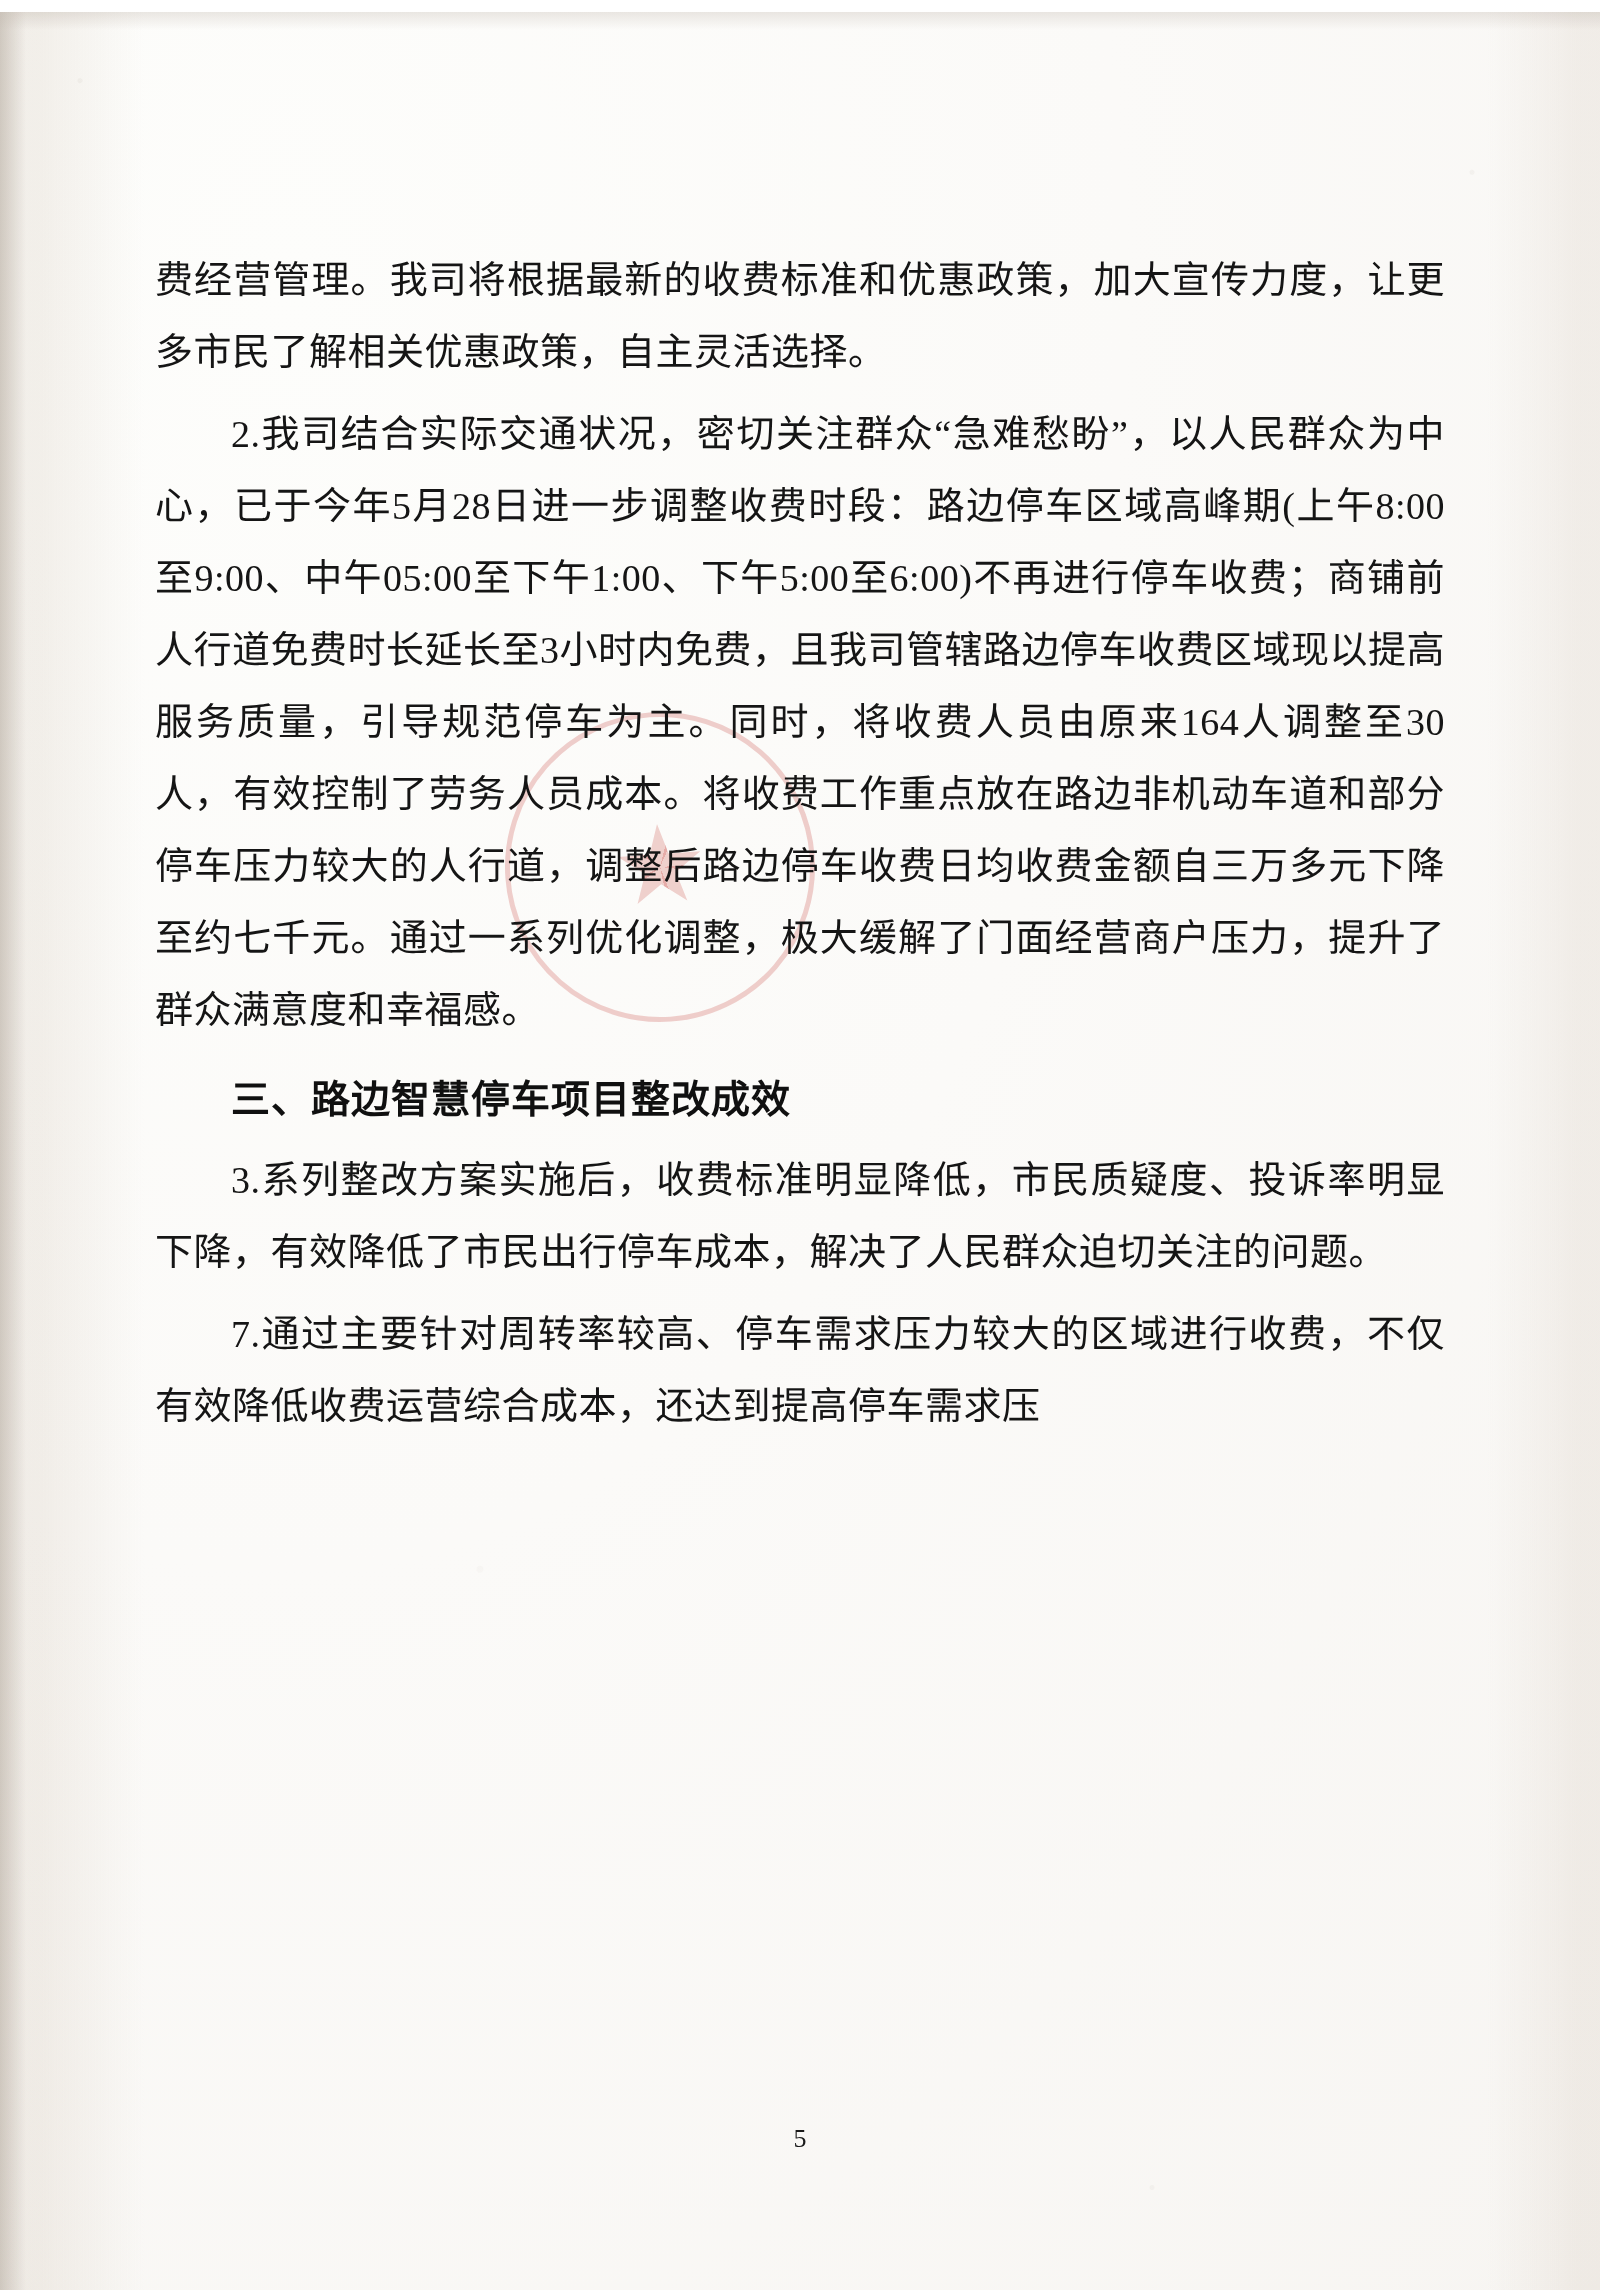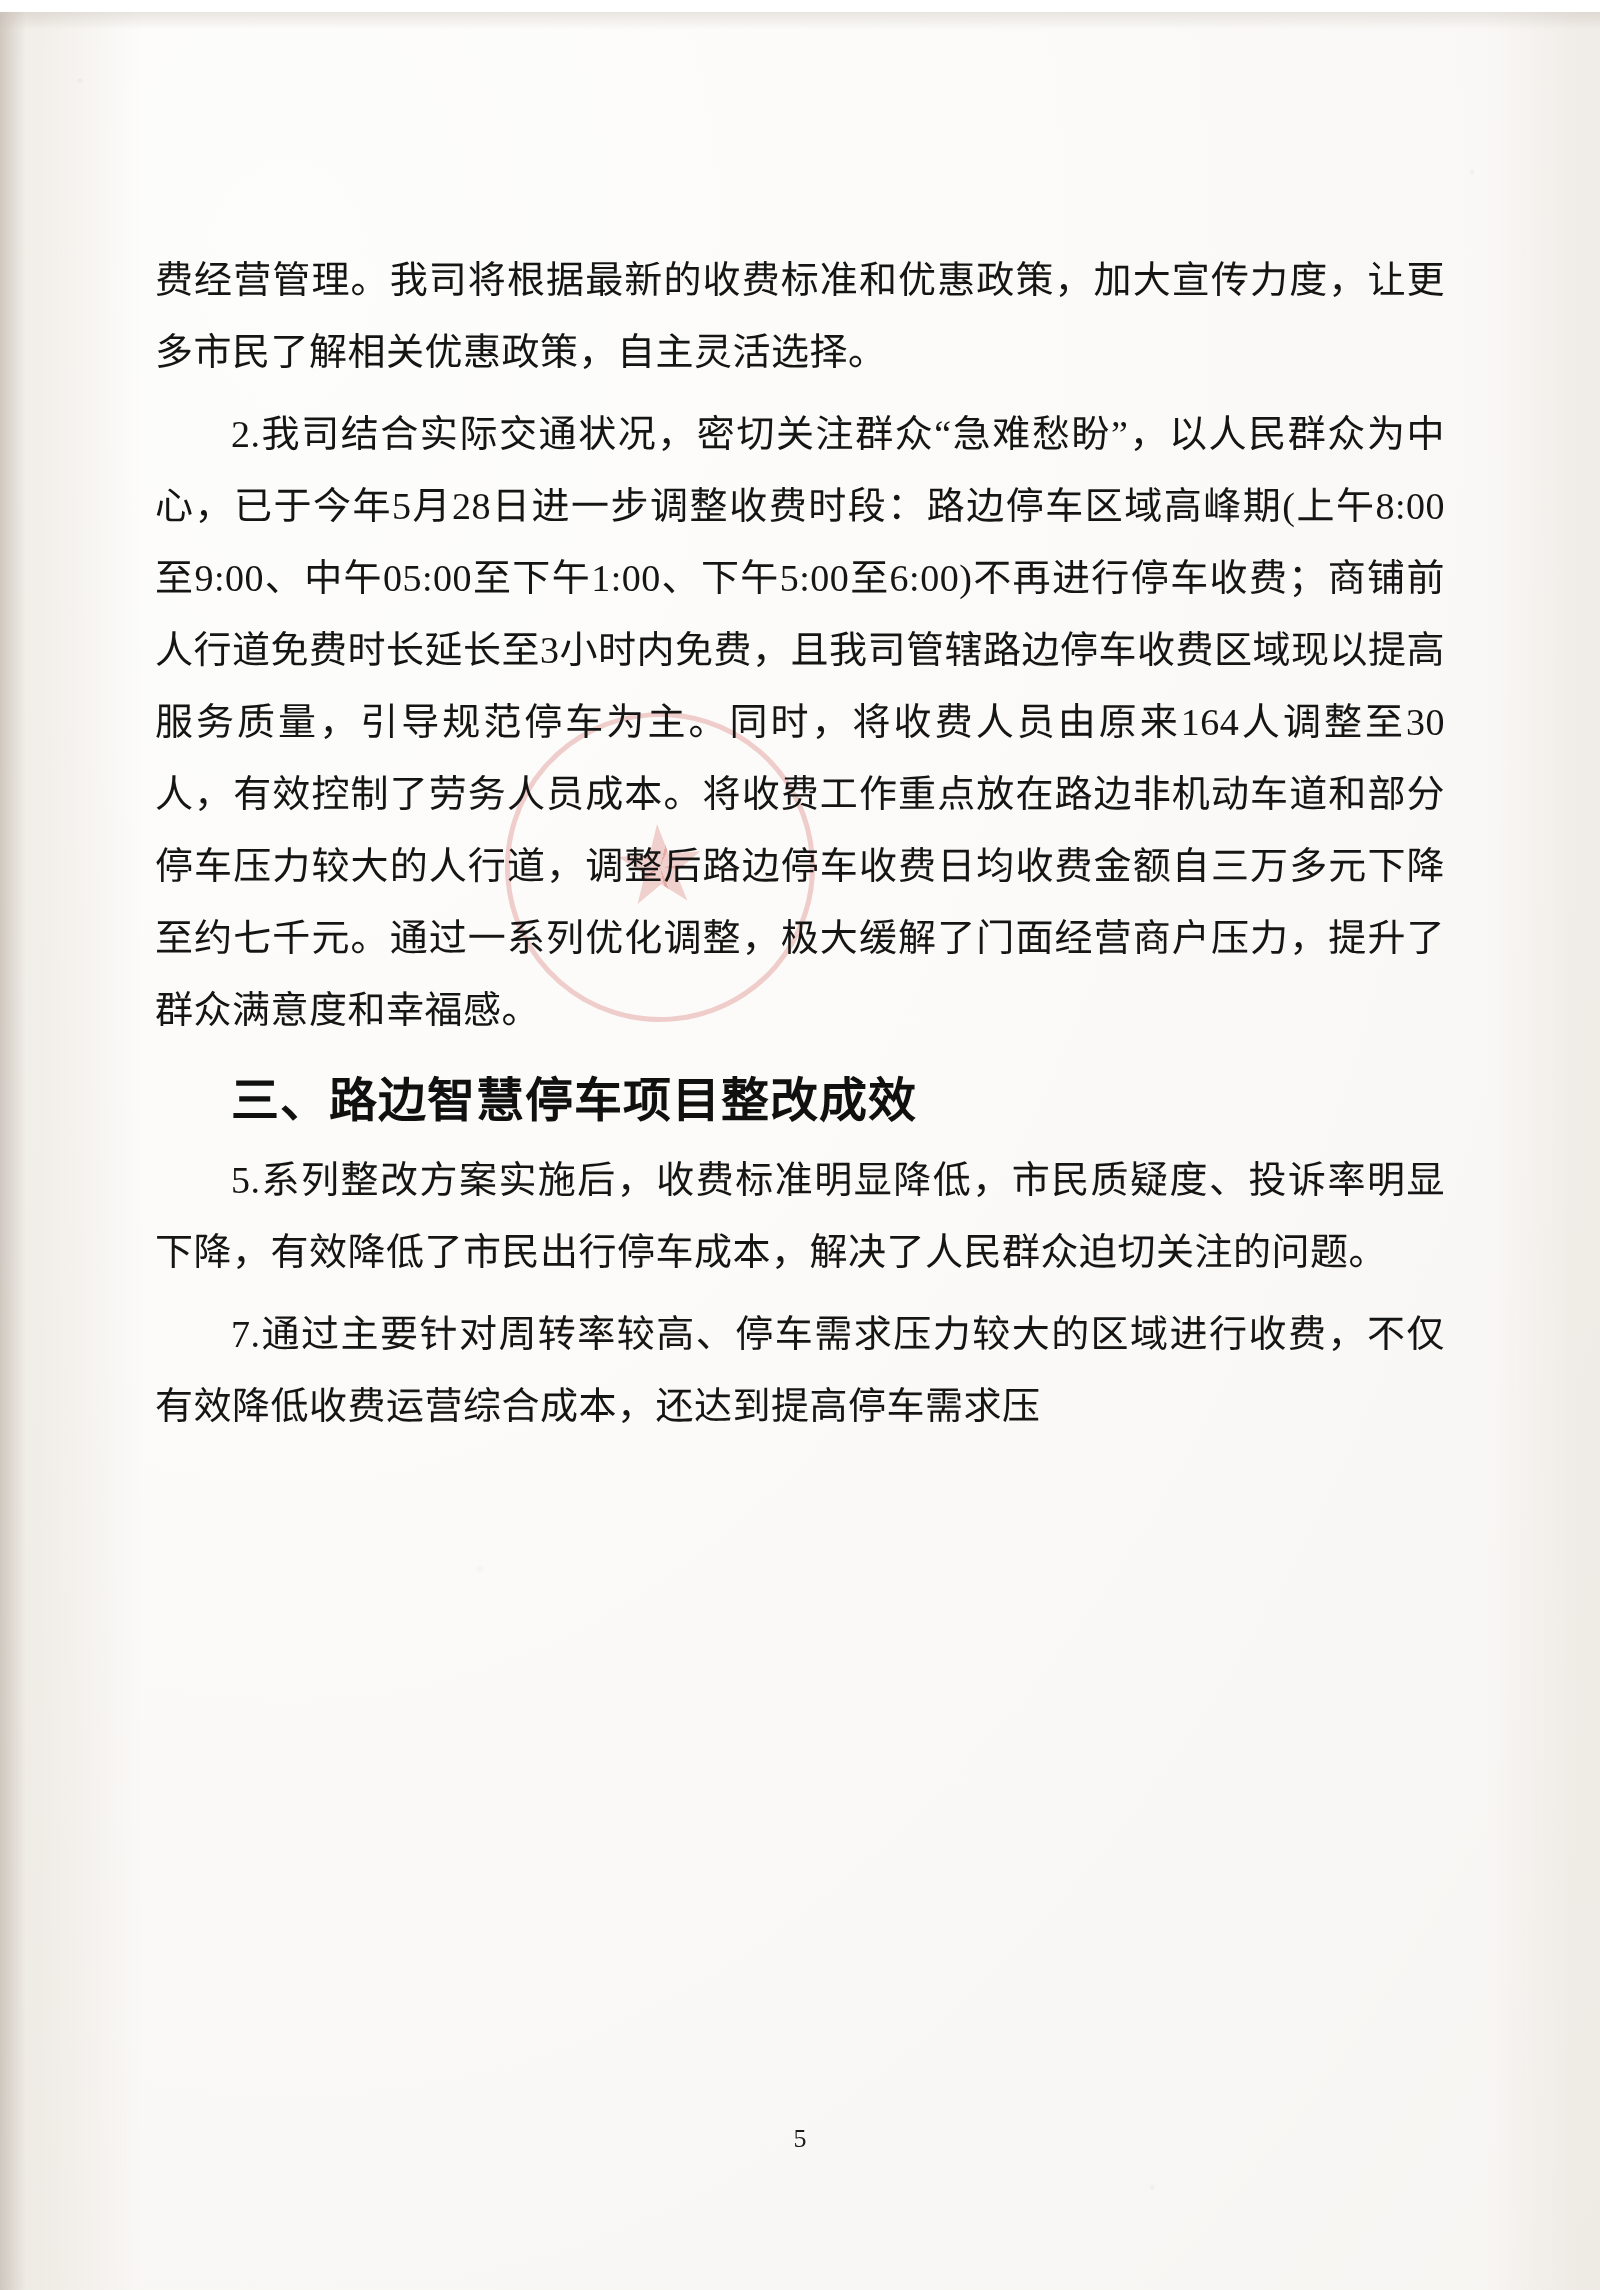--- a/index.html
+++ b/index.html
@@ -98,21 +98,21 @@
     text-align: justify;
     text-justify: inter-ideograph;
     letter-spacing: 0.5px;
     font-family: "Liberation Serif", "DejaVu Serif", serif;
   }
   p.indent {
     text-indent: 76px;
   }
   h2.section-heading {
     margin: 18px 0 8px 0;
-    font-size: 48px;
+    font-size: 39px;
     line-height: 72px;
     font-weight: bold;
     color: #101010;
     text-indent: 76px;
     letter-spacing: 1px;
     font-family: "DejaVu Sans", "Liberation Sans", sans-serif;
   }
   .page-number {
     position: absolute;
     left: 0;
@@ -136,21 +136,21 @@
   <div class="seal"></div>
 
   <div class="content">
 
     <p class="body-text">费经营管理。我司将根据最新的收费标准和优惠政策，加大宣传力度，让更多市民了解相关优惠政策，自主灵活选择。</p>
 
     <p class="body-text indent">2.我司结合实际交通状况，密切关注群众“急难愁盼”，以人民群众为中心，已于今年5月28日进一步调整收费时段：路边停车区域高峰期(上午8:00至9:00、中午05:00至下午1:00、下午5:00至6:00)不再进行停车收费；商铺前人行道免费时长延长至3小时内免费，且我司管辖路边停车收费区域现以提高服务质量，引导规范停车为主。同时，将收费人员由原来164人调整至30人，有效控制了劳务人员成本。将收费工作重点放在路边非机动车道和部分停车压力较大的人行道，调整后路边停车收费日均收费金额自三万多元下降至约七千元。通过一系列优化调整，极大缓解了门面经营商户压力，提升了群众满意度和幸福感。</p>
 
     <h2 class="section-heading">三、路边智慧停车项目整改成效</h2>
 
-    <p class="body-text indent">5.系列整改方案实施后，收费标准明显降低，市民质疑度、投诉率明显下降，有效降低了市民出行停车成本，解决了人民群众迫切关注的问题。</p>
+    <p class="body-text indent">3.系列整改方案实施后，收费标准明显降低，市民质疑度、投诉率明显下降，有效降低了市民出行停车成本，解决了人民群众迫切关注的问题。</p>
 
 
     <p class="body-text indent">7.通过主要针对周转率较高、停车需求压力较大的区域进行收费，不仅有效降低收费运营综合成本，还达到提高停车需求压</p>
 
   </div>
 
   <div class="page-number">5</div>
 
 </div>
 

